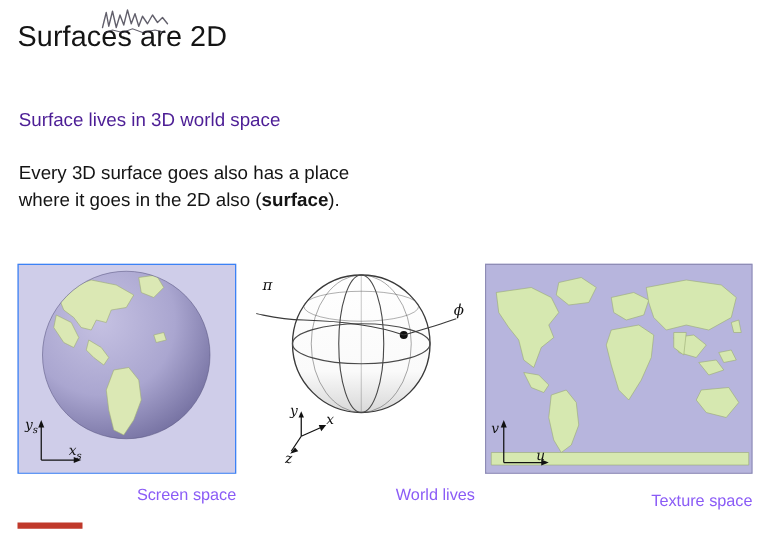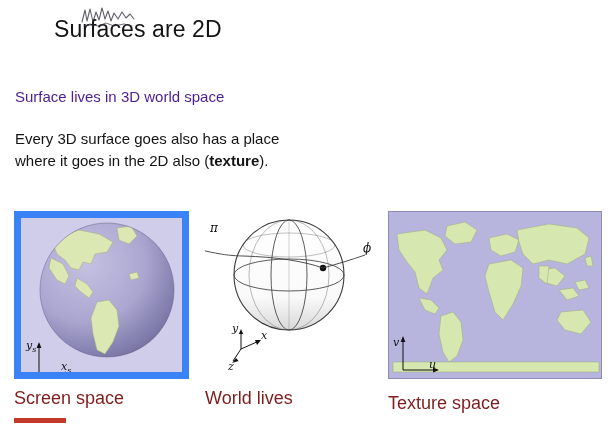--- a/index.html
+++ b/index.html
@@ -23,21 +23,20 @@
     background: #ffffff;
   }
   .title {
     position: absolute;
     left: 14px;
     top: 16px;
     font-size: 23px;
     font-weight: 400;
     color: #141414;
     letter-spacing: 0.1px;
-    margin-left: 40px;
   }
   .scribble {
     position: absolute;
     left: 78px;
     top: 4px;
     width: 60px;
     height: 26px;
     opacity: 0.75;
   }
   .body-line-1 {
@@ -62,43 +61,43 @@
   .panel {
     position: absolute;
     box-sizing: border-box;
   }
   #screen-space-panel {
     left: 14px;
     top: 211px;
     width: 175px;
     height: 168px;
     background: #cfcde9;
-    border: 7px solid #3b82f6;
+    border: 1px solid #3b82f6;
     overflow: hidden;
   }
   #world-space-panel {
     left: 205px;
     top: 211px;
     width: 175px;
     height: 168px;
   }
   #texture-space-panel {
     left: 388px;
     top: 211px;
     width: 214px;
     height: 168px;
     background: #b7b5dd;
     border: 1px solid #8e8cb5;
     overflow: hidden;
   }
   .caption {
     position: absolute;
-    font-size: 18px;
-    color: #7f1d1d;
-    text-align: left;
+    font-size: 13px;
+    color: #8b5cf6;
+    text-align: right;
   }
   #caption-screen { left: 14px; top: 388px; width: 175px; }
   #caption-world  { left: 205px; top: 388px; width: 175px; }
   #caption-texture{ left: 388px; top: 393px; width: 214px; }
 
   .axis-label {
     position: absolute;
     font-family: "DejaVu Serif", serif;
     font-style: italic;
     font-size: 11px;
@@ -129,21 +128,21 @@
   <div class="title">Surfaces are 2D</div>
 
   <svg class="scribble" viewBox="0 0 60 26">
     <path d="M4,18 L7,6 L9,17 L12,5 L15,18 L18,8 L21,16 L24,4 L27,15 L30,7 L33,17 L36,9 L40,15 L44,8 L48,14 L52,10 L56,15" stroke="#2d2a3a" stroke-width="1.1" fill="none" stroke-linecap="round" stroke-linejoin="round"></path>
     <path d="M6,22 L12,20 L20,22 L28,19 L36,22 L46,20 L54,22" stroke="#2d2a3a" stroke-width="0.9" fill="none" stroke-linecap="round"></path>
   </svg>
 
   <div class="body-line-1">Surface lives in 3D world space</div>
   <div class="body-line-2">
     <span>Every 3D surface goes also has a place</span><br>
-    <span>where it goes in the 2D also (</span><b>texture</b><span>).</span>
+    <span>where it goes in the 2D also (</span><b>surface</b><span>).</span>
   </div>
 
   <div class="panel" id="screen-space-panel">
     <svg width="175" height="168" viewBox="0 0 175 168">
       <defs>
         <radialGradient id="globeGrad" cx="35%" cy="30%" r="80%">
           <stop offset="0%" stop-color="#c5c1e2"></stop>
           <stop offset="55%" stop-color="#aaa6d0"></stop>
           <stop offset="100%" stop-color="#6f6b9c"></stop>
         </radialGradient>

